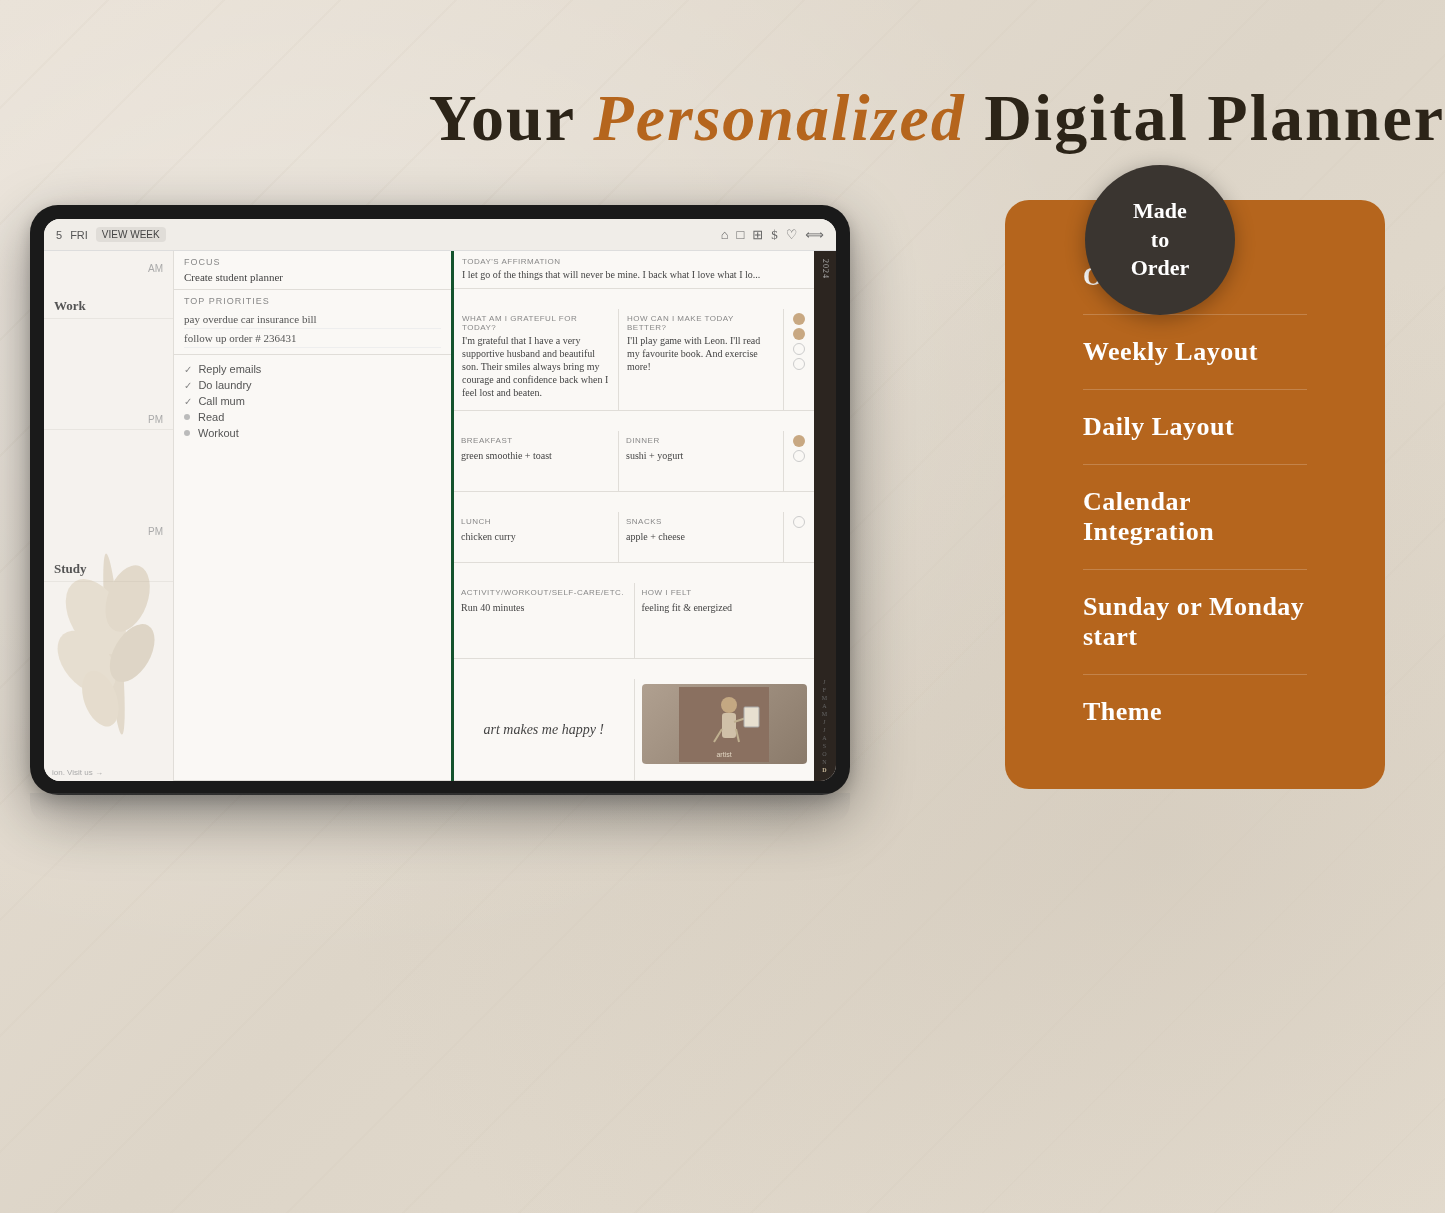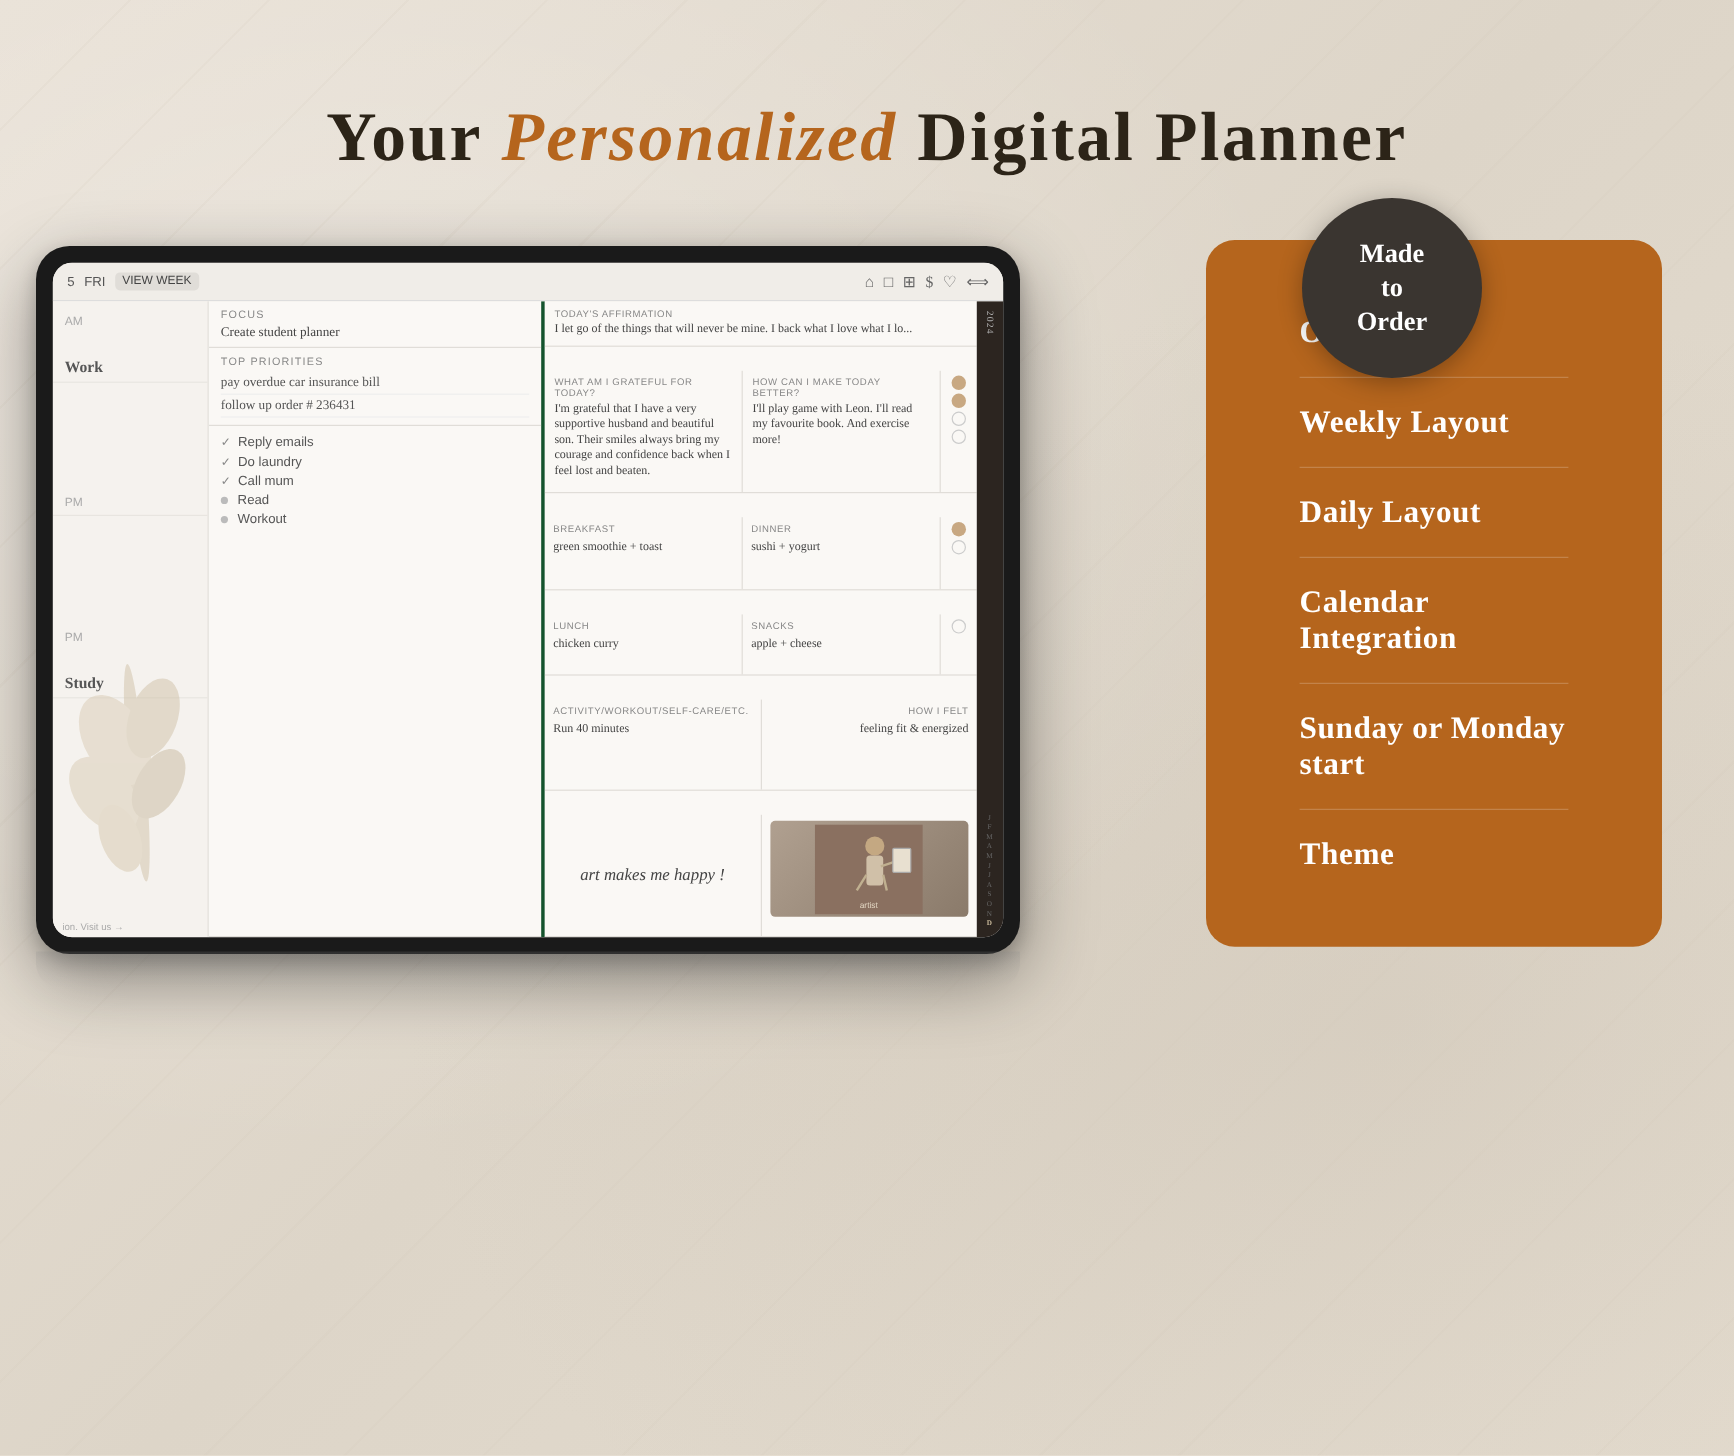--- a/index.html
+++ b/index.html
@@ -36,22 +36,22 @@
           rgba(210,200,185,0.15) 82px
         );
     }
 
     
     .main-title {
       position: absolute;
       top: 80px;
       left: 0;
       right: 0;
-      text-align: center;
-      font-size: 58px;
+      text-align: right;
+      font-size: 66px;
       color: #2c2418;
       font-weight: 700;
       letter-spacing: 2px;
       font-family: Georgia, serif;
     }
 
     .main-title .personalized {
       color: #b5651d;
       font-style: italic;
       font-weight: 700;
@@ -137,20 +137,21 @@
       font-family: Arial, sans-serif;
       font-size: 11px;
       color: #888;
       padding-top: 8px;
     }
 
     .time-label {
       padding: 4px 10px;
       color: #aaa;
       font-size: 10px;
+      text-align: right;
     }
 
     .section-label {
       padding: 20px 10px 4px;
       font-size: 13px;
       font-weight: 600;
       color: #555;
       font-family: Georgia, serif;
     }
 
@@ -240,21 +241,20 @@
       flex: 1;
       padding: 5px 7px;
       border-right: 1px solid #e0ddd8;
       display: flex;
       flex-direction: column;
       gap: 2px;
     }
 
     .log-cell:last-child {
       border-right: none;
-      text-align: right;
     }
 
     .log-cell-header {
       font-size: 8px;
       text-transform: uppercase;
       letter-spacing: 0.5px;
       color: #888;
       margin-bottom: 2px;
     }
 

